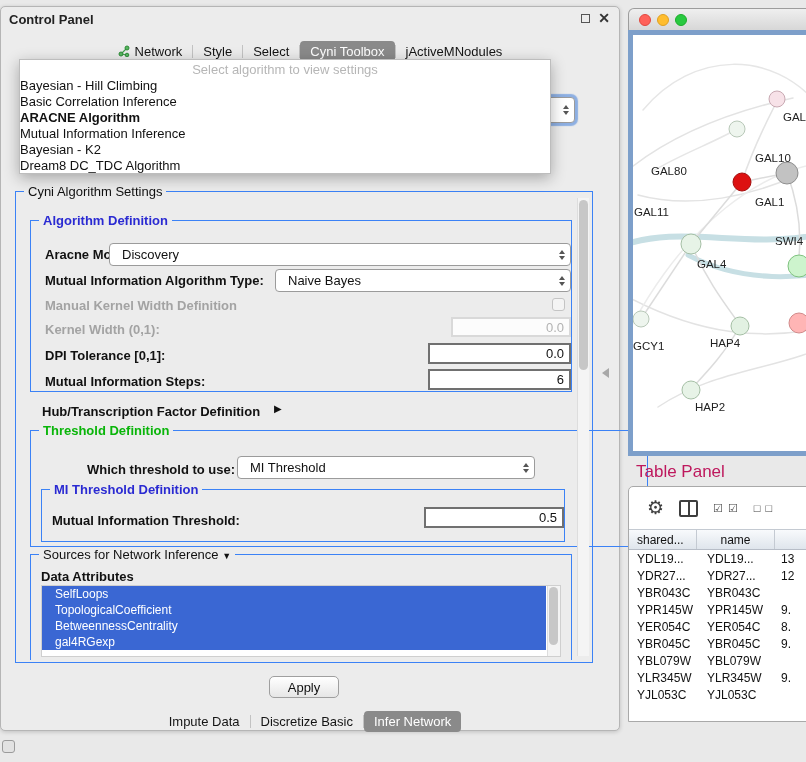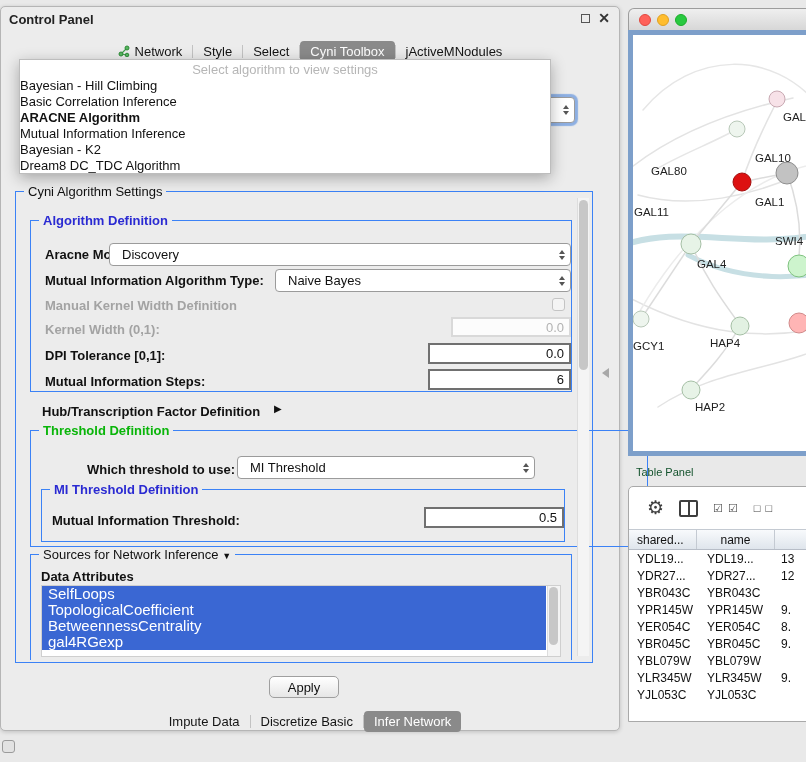--- a/index.html
+++ b/index.html
@@ -37,38 +37,38 @@
 
   .lbl{font-size:13px;font-weight:bold;white-space:nowrap;color:#111;line-height:15px}
   .lbl.dis{color:#a3a3a3}
 
   .field{background:#fff;border:2px solid #707070;display:flex;align-items:center;justify-content:flex-end;
          padding:0 5px;font-size:13px}
   .field.dis{border-color:#d9d9d9;color:#b3b3b3;background:#fcfcfc}
   .checkbox{width:13px;height:13px;border:1px solid #c4c4c4;border-radius:3px;background:#f4f4f4}
 
   .alist{background:#fff;border:1px solid #cfcfcf;overflow:hidden}
-  .arow{height:16px;line-height:16px;padding-left:6px;font-size:15px;color:#fff;background:#3a67d3;
+  .arow{height:16px;line-height:16px;padding-left:13px;font-size:12px;color:#fff;background:#3a67d3;
         width:calc(100% - 14px);box-sizing:border-box;white-space:nowrap;overflow:hidden}
 
   .sbv{background:#f4f4f4;border-left:1px solid #ddd}
   .sbthumb{position:absolute;left:1px;width:9px;background:#c7c7c7;border-radius:5px}
 
   .btn{display:flex;align-items:center;justify-content:center;font-size:13px;
        background:linear-gradient(#ffffff,#e6e6e6);border:1px solid #9f9f9f;border-radius:5px}
 
   .arrowglyph{font-size:10px;line-height:12px;color:#111}
 
   
   .nettb{background:linear-gradient(#efefef,#d7d7d7);border:1px solid #9d9d9d;border-bottom:none;border-radius:6px 6px 0 0}
   .light{width:12px;height:12px;border-radius:50%}
   .netbody{border:5px solid #7d9fca;background:#fff;overflow:hidden}
 
   
-  .tpanel-title{font-size:11px;display:flex;align-items:center;padding-left:8px;color:#14532d}
+  .tpanel-title{font-size:17px;display:flex;align-items:center;padding-left:8px;color:#be185d}
   .tablewin{background:#fff;border:1px solid #a9a9a9;border-radius:5px 5px 0 0;overflow:hidden}
   .ttoolbar{display:flex;align-items:center;gap:15px;padding-left:18px}
   .gear{font-size:19px;color:#3e3e3e;line-height:20px}
   .colicon{width:15px;height:13px;border:2px solid #3e3e3e;border-radius:2px;position:relative}
   .colicon:after{content:"";position:absolute;left:50%;top:0;bottom:0;width:2px;background:#3e3e3e;transform:translateX(-50%)}
   .smallglyph{font-size:11px;color:#3e3e3e;letter-spacing:1px;white-space:nowrap}
   .thead{display:flex;background:linear-gradient(#f8fafc,#dfe5ec);border-top:1px solid #c4cad2;border-bottom:1px solid #b7bdc7;font-size:12px;align-items:center}
   .hc{height:100%;display:flex;align-items:center;border-right:1px solid #c4cad2;box-sizing:border-box;white-space:nowrap;overflow:hidden}
   .hc.c0{width:68px;padding-left:8px}
   .hc.c1{width:78px;justify-content:center}

